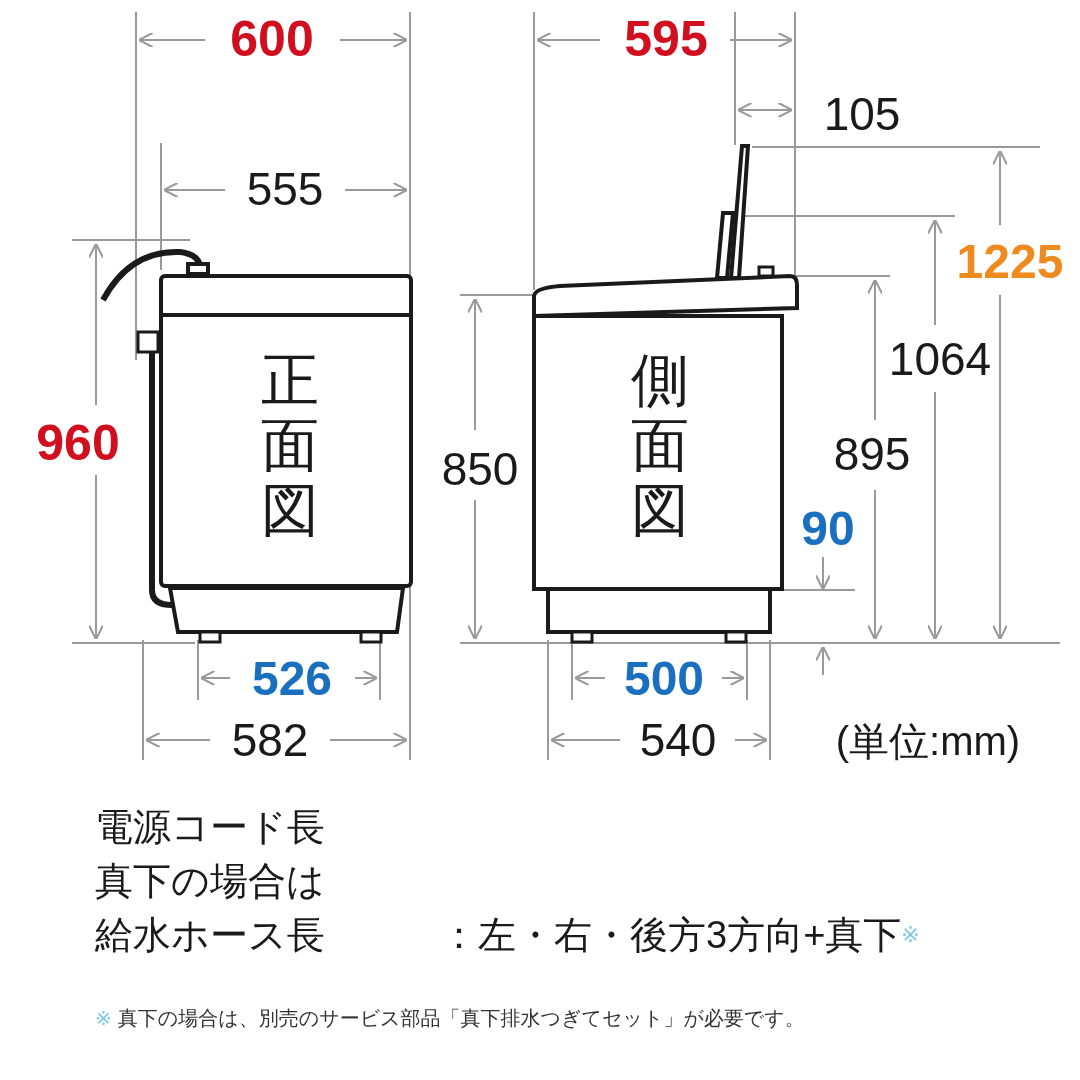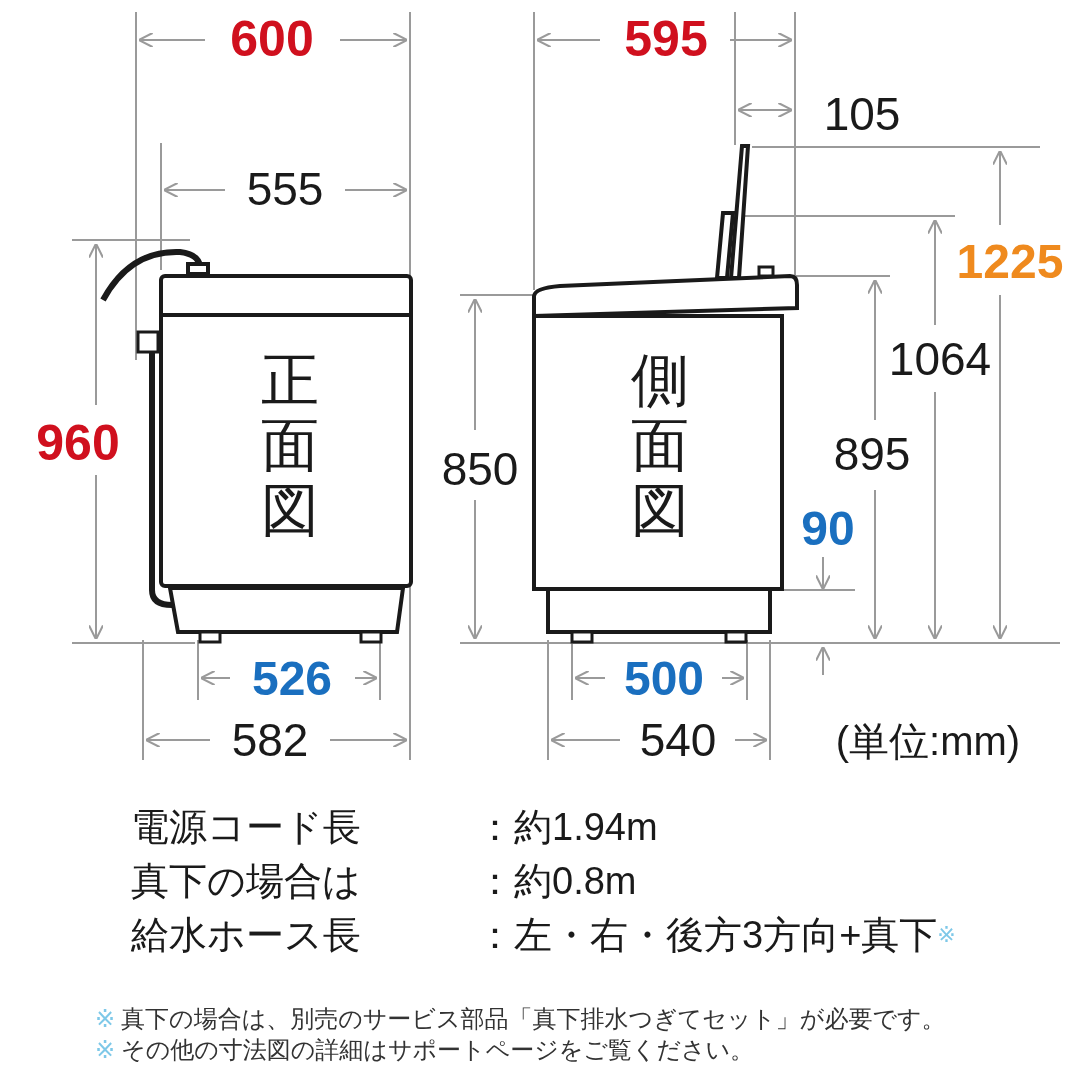--- a/index.html
+++ b/index.html
@@ -7,24 +7,24 @@
          font-family:"Liberation Sans", "DejaVu Sans", sans-serif; }
   svg.diagram { position:absolute; left:0; top:0; }
   .dim-red { fill:#d0101e; font-weight:bold; font-size:50px; }
   .dim-black { fill:#1a1a1a; font-size:46px; }
   .dim-blue { fill:#1a6fbf; font-weight:bold; font-size:48px; }
   .dim-orange { fill:#ef8a1e; font-weight:bold; font-size:48px; }
   .label-jp { fill:#1a1a1a; font-size:58px; }
   .unit { fill:#1a1a1a; font-size:40px; }
   .specs { position:absolute; left:95px; top:800px; font-size:38px; color:#1a1a1a; line-height:54px; }
   .spec-row { display:flex; }
-  .spec-key { width:345px; white-space:nowrap;margin-left:36px; }
+  .spec-key { width:345px; white-space:nowrap; }
   .spec-val { white-space:nowrap; }
   .mark { color:#7ec8e8; font-size:22px; vertical-align:super; }
-  .notes { position:absolute; left:95px; top:1003px; font-size:24px; color:#333; line-height:31px; }
+  .notes { position:absolute; left:95px; top:1003px; font-size:20px; color:#333; line-height:31px; }
   .notes .mark2 { color:#7ec8e8; margin-right:6px; }
 </style>
 </head>
 <body>
 
 <svg class="diagram" width="1080" height="800" viewBox="0 0 1080 800">
   <defs>
     <marker id="arr" viewBox="0 0 10 10" refX="9" refY="5" markerWidth="7" markerHeight="7" orient="auto-start-reverse">
       <path d="M0,0 L10,5 L0,10" fill="none" stroke="#9a9a9a" stroke-width="1.5"></path>
     </marker>
@@ -128,29 +128,26 @@
   <text class="label-jp" x="290" y="465" text-anchor="middle">面</text>
   <text class="label-jp" x="290" y="530" text-anchor="middle">図</text>
   <text class="label-jp" x="660" y="400" text-anchor="middle">側</text>
   <text class="label-jp" x="660" y="465" text-anchor="middle">面</text>
   <text class="label-jp" x="660" y="530" text-anchor="middle">図</text>
 </svg>
 
 <div class="specs">
   <div class="spec-row">
     <span class="spec-key">電源コード長</span>
-    <span class="spec-val">：約1.94m</span>
   </div>
   <div class="spec-row">
     <span class="spec-key">真下の場合は</span>
-    <span class="spec-val">：約0.8m</span>
   </div>
   <div class="spec-row">
     <span class="spec-key">給水ホース長</span>
     <span class="spec-val">：左・右・後方3方向+真下</span>
     <span class="mark">※</span>
   </div>
 </div>
 
 <div class="notes">
   <div><span class="mark2">※</span><span>真下の場合は、別売のサービス部品「真下排水つぎてセット」が必要です。</span></div>
-  <div><span class="mark2">※</span><span>その他の寸法図の詳細はサポートページをご覧ください。</span></div>
 </div>
 
 </body></html>

